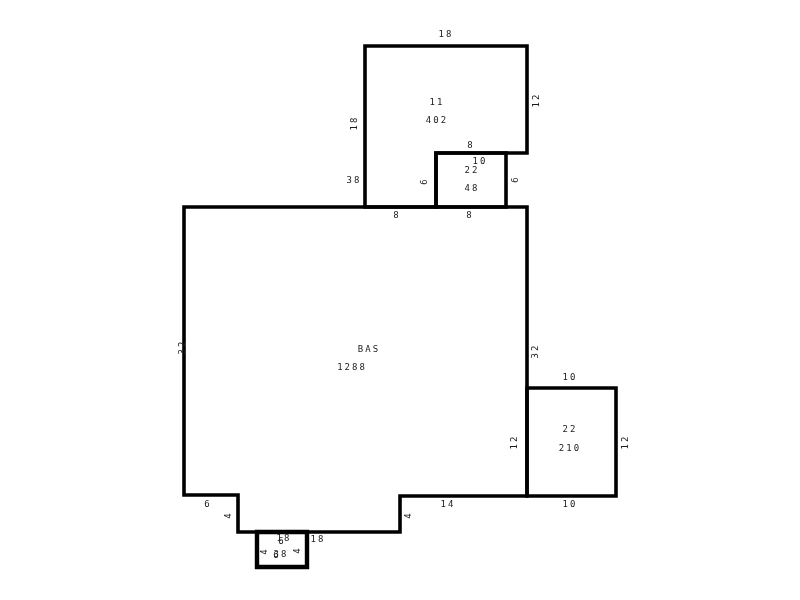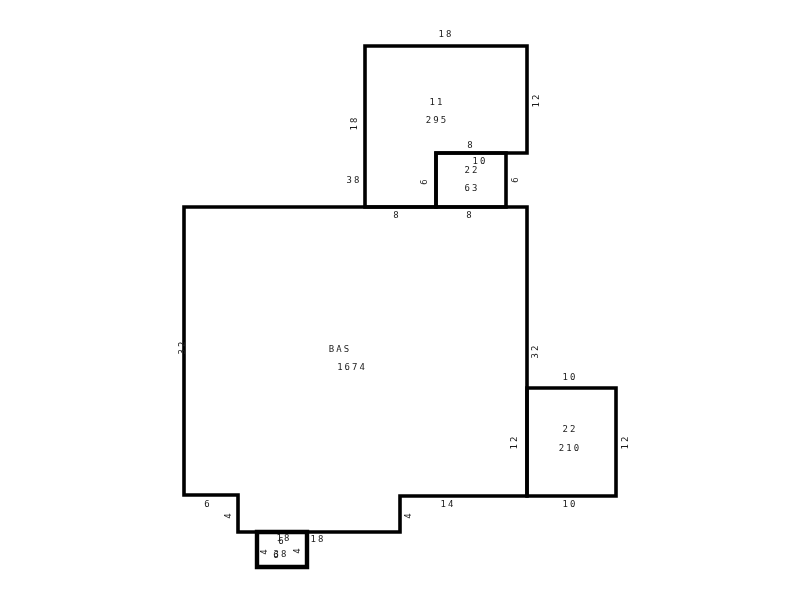--- a/index.html
+++ b/index.html
@@ -28,34 +28,34 @@
 
     <path d="M257 532 H307 V567 H257 Z" fill="none" stroke="#000000" stroke-width="4.4"></path>
   </svg>
 
   <div class="lbl" style="left:446px;top:34px">18</div>
   <div class="lbl v" style="left:354px;top:123px">18</div>
   <div class="lbl v" style="left:536px;top:100px">12</div>
   <div class="lbl" style="left:397px;top:215px">8</div>
   <div class="lbl" style="left:480px;top:161px">10</div>
   <div class="lbl" style="left:437px;top:102px">11</div>
-  <div class="lbl" style="left:437px;top:120px">295</div>
+  <div class="lbl" style="left:437px;top:120px">402</div>
 
   <div class="lbl" style="left:471px;top:145px">8</div>
   <div class="lbl v" style="left:424px;top:181px">6</div>
   <div class="lbl v" style="left:515px;top:179px">6</div>
   <div class="lbl" style="left:470px;top:215px">8</div>
   <div class="lbl" style="left:472px;top:170px">22</div>
-  <div class="lbl" style="left:472px;top:188px">63</div>
+  <div class="lbl" style="left:472px;top:188px">48</div>
 
   <div class="lbl" style="left:354px;top:180px">38</div>
   <div class="lbl v" style="left:182px;top:347px">32</div>
   <div class="lbl v" style="left:535px;top:351px">32</div>
-  <div class="lbl" style="left:340px;top:349px">BAS</div>
-  <div class="lbl" style="left:352px;top:367px">1674</div>
+  <div class="lbl" style="left:369px;top:349px">BAS</div>
+  <div class="lbl" style="left:352px;top:367px">1288</div>
   <div class="lbl" style="left:208px;top:504px">6</div>
   <div class="lbl v" style="left:228px;top:515px">4</div>
   <div class="lbl" style="left:318px;top:539px">18</div>
   <div class="lbl v" style="left:408px;top:515px">4</div>
   <div class="lbl" style="left:448px;top:504px">14</div>
 
   <div class="lbl" style="left:570px;top:377px">10</div>
   <div class="lbl v" style="left:514px;top:442px">12</div>
   <div class="lbl v" style="left:625px;top:442px">12</div>
   <div class="lbl" style="left:570px;top:504px">10</div>

